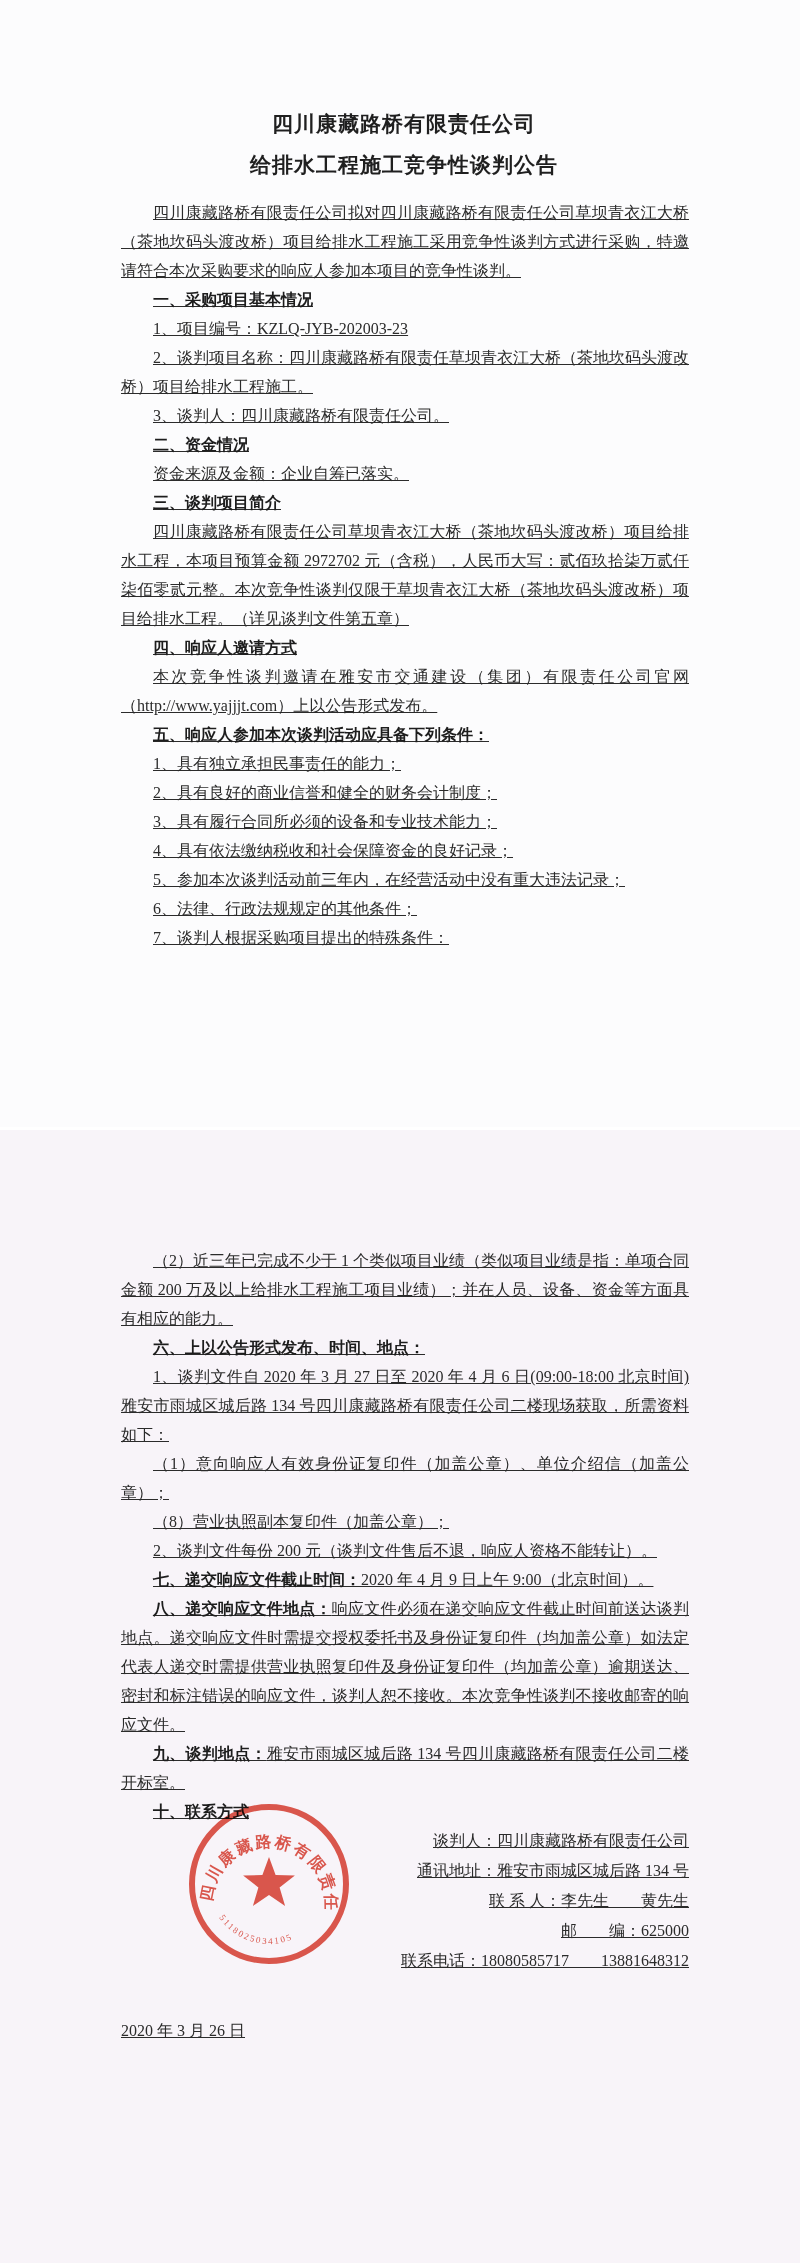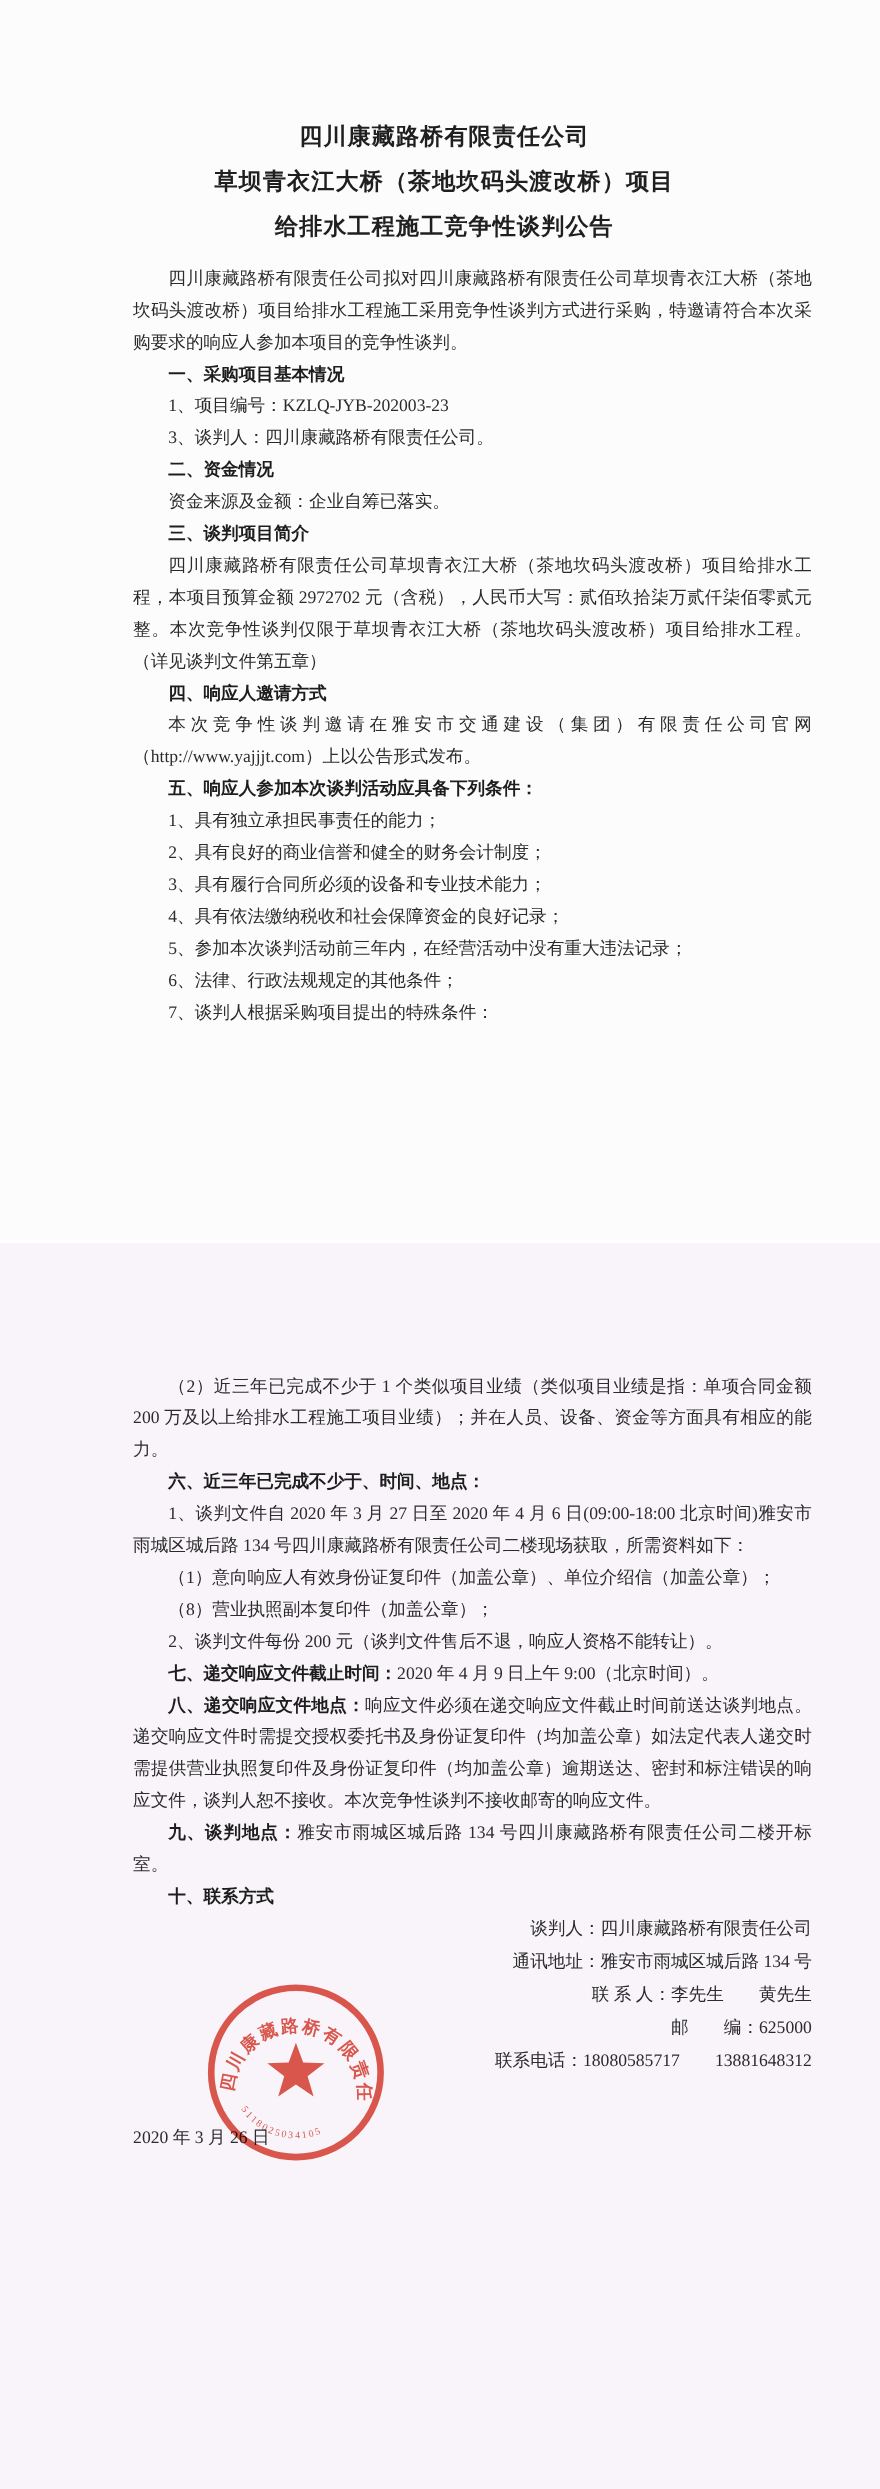--- a/index.html
+++ b/index.html
@@ -6,46 +6,46 @@
   body{
     width:800px;height:2263px;position:relative;background:#ffffff;
     font-family:"Liberation Serif","DejaVu Serif",serif;
     color:#2b2b2b;-webkit-font-smoothing:antialiased;
   }
   .page{position:absolute;left:0;width:800px;overflow:hidden;}
   #page1{top:0;height:1127px;background:#fcfcfd;}
   #page2{top:1127px;height:1136px;background:#f8f4f9;border-top:3px solid #ffffff;}
   .title-block{margin:104px 113px 12px 121px;text-align:center;}
   .title-block p{margin:0;font-size:21px;line-height:41px;font-weight:bold;color:#1f1f1f;letter-spacing:1px;}
-  .body{margin:0 62px 0 121px;font-size:16px;line-height:29px;text-align:justify;}
+  .body{margin:0 111px 0 121px;font-size:16px;line-height:29px;text-align:justify;text-decoration:underline;}
   #page2 .body{margin-top:116px;}
   .body p{margin:0;text-indent:2em;}
   .body p.h{font-weight:bold;color:#1d1d1d;}
   .body p.h span{font-weight:bold;}
   .body p b{font-weight:bold;color:#1d1d1d;}
   .body p.c{text-align:right;line-height:30px;}
   .body p.date{text-indent:0;margin-top:40px;}
   #seal{
     position:absolute;left:185px;top:1800px;width:168px;height:168px;
     opacity:.82;mix-blend-mode:multiply;pointer-events:none;
   }
 </style>
 </head>
 <body>
 
 <div id="page1" class="page">
   <div class="title-block">
       <p class=""><span>四川康藏路桥有限责任公司</span></p>
-      <p class=""><span>草坝青衣江大桥（茶地坎码头渡改桥）项目</span></p>
       <p class=""><span>给排水工程施工竞争性谈判公告</span></p>
     </div>
   <div class="body">
       <p class="p"><span>四川康藏路桥有限责任公司拟对四川康藏路桥有限责任公司草坝青衣江大桥（茶地坎码头渡改桥）项目给排水工程施工采用竞争性谈判方式进行采购，特邀请符合本次采购要求的响应人参加本项目的竞争性谈判。</span></p>
       <p class="h"><span>一、采购项目基本情况</span></p>
       <p class="p"><span>1、项目编号：KZLQ-JYB-202003-23</span></p>
+      <p class="p"><span>2、谈判项目名称：四川康藏路桥有限责任草坝青衣江大桥（茶地坎码头渡改桥）项目给排水工程施工。</span></p>
       <p class="p"><span>3、谈判人：四川康藏路桥有限责任公司。</span></p>
       <p class="h"><span>二、资金情况</span></p>
       <p class="p"><span>资金来源及金额：企业自筹已落实。</span></p>
       <p class="h"><span>三、谈判项目简介</span></p>
       <p class="p"><span>四川康藏路桥有限责任公司草坝青衣江大桥（茶地坎码头渡改桥）项目给排水工程，本项目预算金额 2972702 元（含税），人民币大写：贰佰玖拾柒万贰仟柒佰零贰元整。本次竞争性谈判仅限于草坝青衣江大桥（茶地坎码头渡改桥）项目给排水工程。（详见谈判文件第五章）</span></p>
       <p class="h"><span>四、响应人邀请方式</span></p>
       <p class="p"><span>本次竞争性谈判邀请在雅安市交通建设（集团）有限责任公司官网（http://www.yajjjt.com）上以公告形式发布。</span></p>
       <p class="h"><span>五、响应人参加本次谈判活动应具备下列条件：</span></p>
       <p class="p"><span>1、具有独立承担民事责任的能力；</span></p>
       <p class="p"><span>2、具有良好的商业信誉和健全的财务会计制度；</span></p>
@@ -53,21 +53,21 @@
       <p class="p"><span>4、具有依法缴纳税收和社会保障资金的良好记录；</span></p>
       <p class="p"><span>5、参加本次谈判活动前三年内，在经营活动中没有重大违法记录；</span></p>
       <p class="p"><span>6、法律、行政法规规定的其他条件；</span></p>
       <p class="p"><span>7、谈判人根据采购项目提出的特殊条件：</span></p>
     </div>
 </div>
 
 <div id="page2" class="page">
   <div class="body">
       <p class="p"><span>（2）近三年已完成不少于 1 个类似项目业绩（类似项目业绩是指：单项合同金额 200 万及以上给排水工程施工项目业绩）；并在人员、设备、资金等方面具有相应的能力。</span></p>
-      <p class="h"><span>六、近三年已完成不少于、时间、地点：</span></p>
+      <p class="h"><span>六、上以公告形式发布、时间、地点：</span></p>
       <p class="p"><span>1、谈判文件自 2020 年 3 月 27 日至 2020 年 4 月 6 日(09:00-18:00 北京时间)雅安市雨城区城后路 134 号四川康藏路桥有限责任公司二楼现场获取，所需资料如下：</span></p>
       <p class="p"><span>（1）意向响应人有效身份证复印件（加盖公章）、单位介绍信（加盖公章）；</span></p>
       <p class="p"><span>（8）营业执照副本复印件（加盖公章）；</span></p>
       <p class="p"><span>2、谈判文件每份 200 元（谈判文件售后不退，响应人资格不能转让）。</span></p>
       <p class="p"><b>七、递交响应文件截止时间：</b><span>2020 年 4 月 9 日上午 9:00（北京时间）。</span></p>
       <p class="p"><b>八、递交响应文件地点：</b><span>响应文件必须在递交响应文件截止时间前送达谈判地点。递交响应文件时需提交授权委托书及身份证复印件（均加盖公章）如法定代表人递交时需提供营业执照复印件及身份证复印件（均加盖公章）逾期送达、密封和标注错误的响应文件，谈判人恕不接收。本次竞争性谈判不接收邮寄的响应文件。</span></p>
       <p class="p"><b>九、谈判地点：</b><span>雅安市雨城区城后路 134 号四川康藏路桥有限责任公司二楼开标室。</span></p>
       <p class="h"><span>十、联系方式</span></p>
       <p class="c"><span>谈判人：四川康藏路桥有限责任公司</span></p>
       <p class="c"><span>通讯地址：雅安市雨城区城后路 134 号</span></p>

